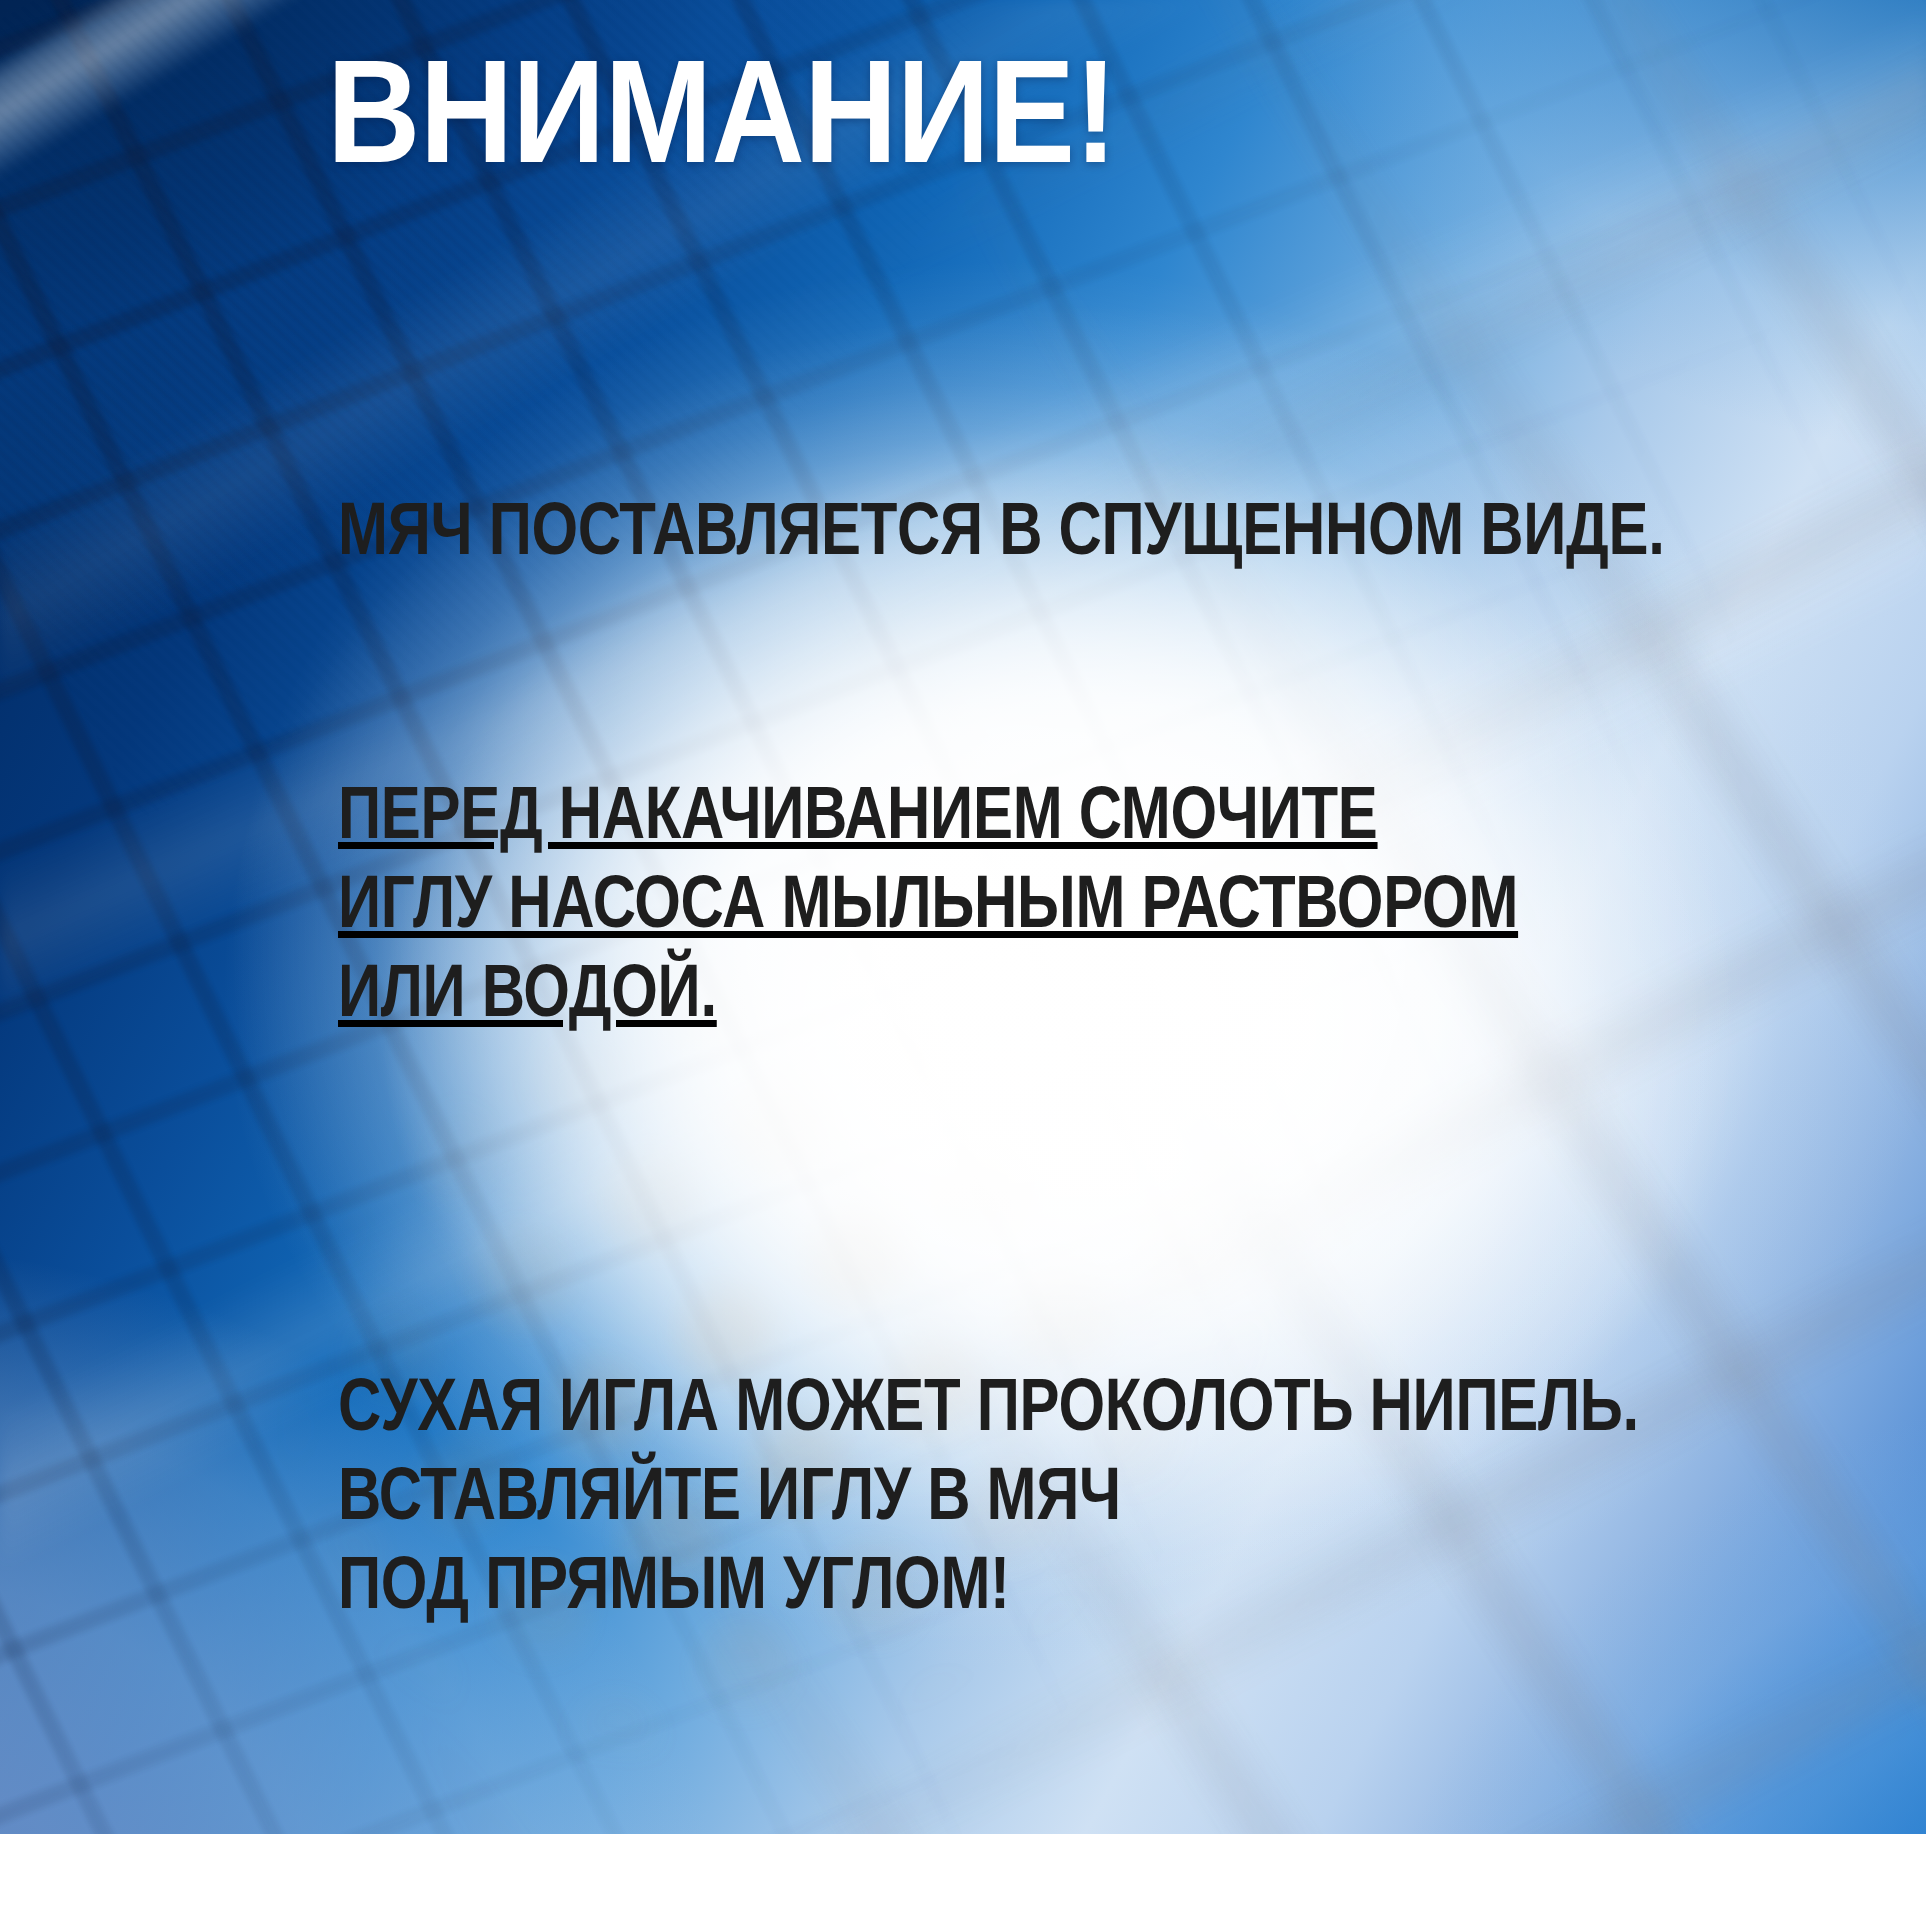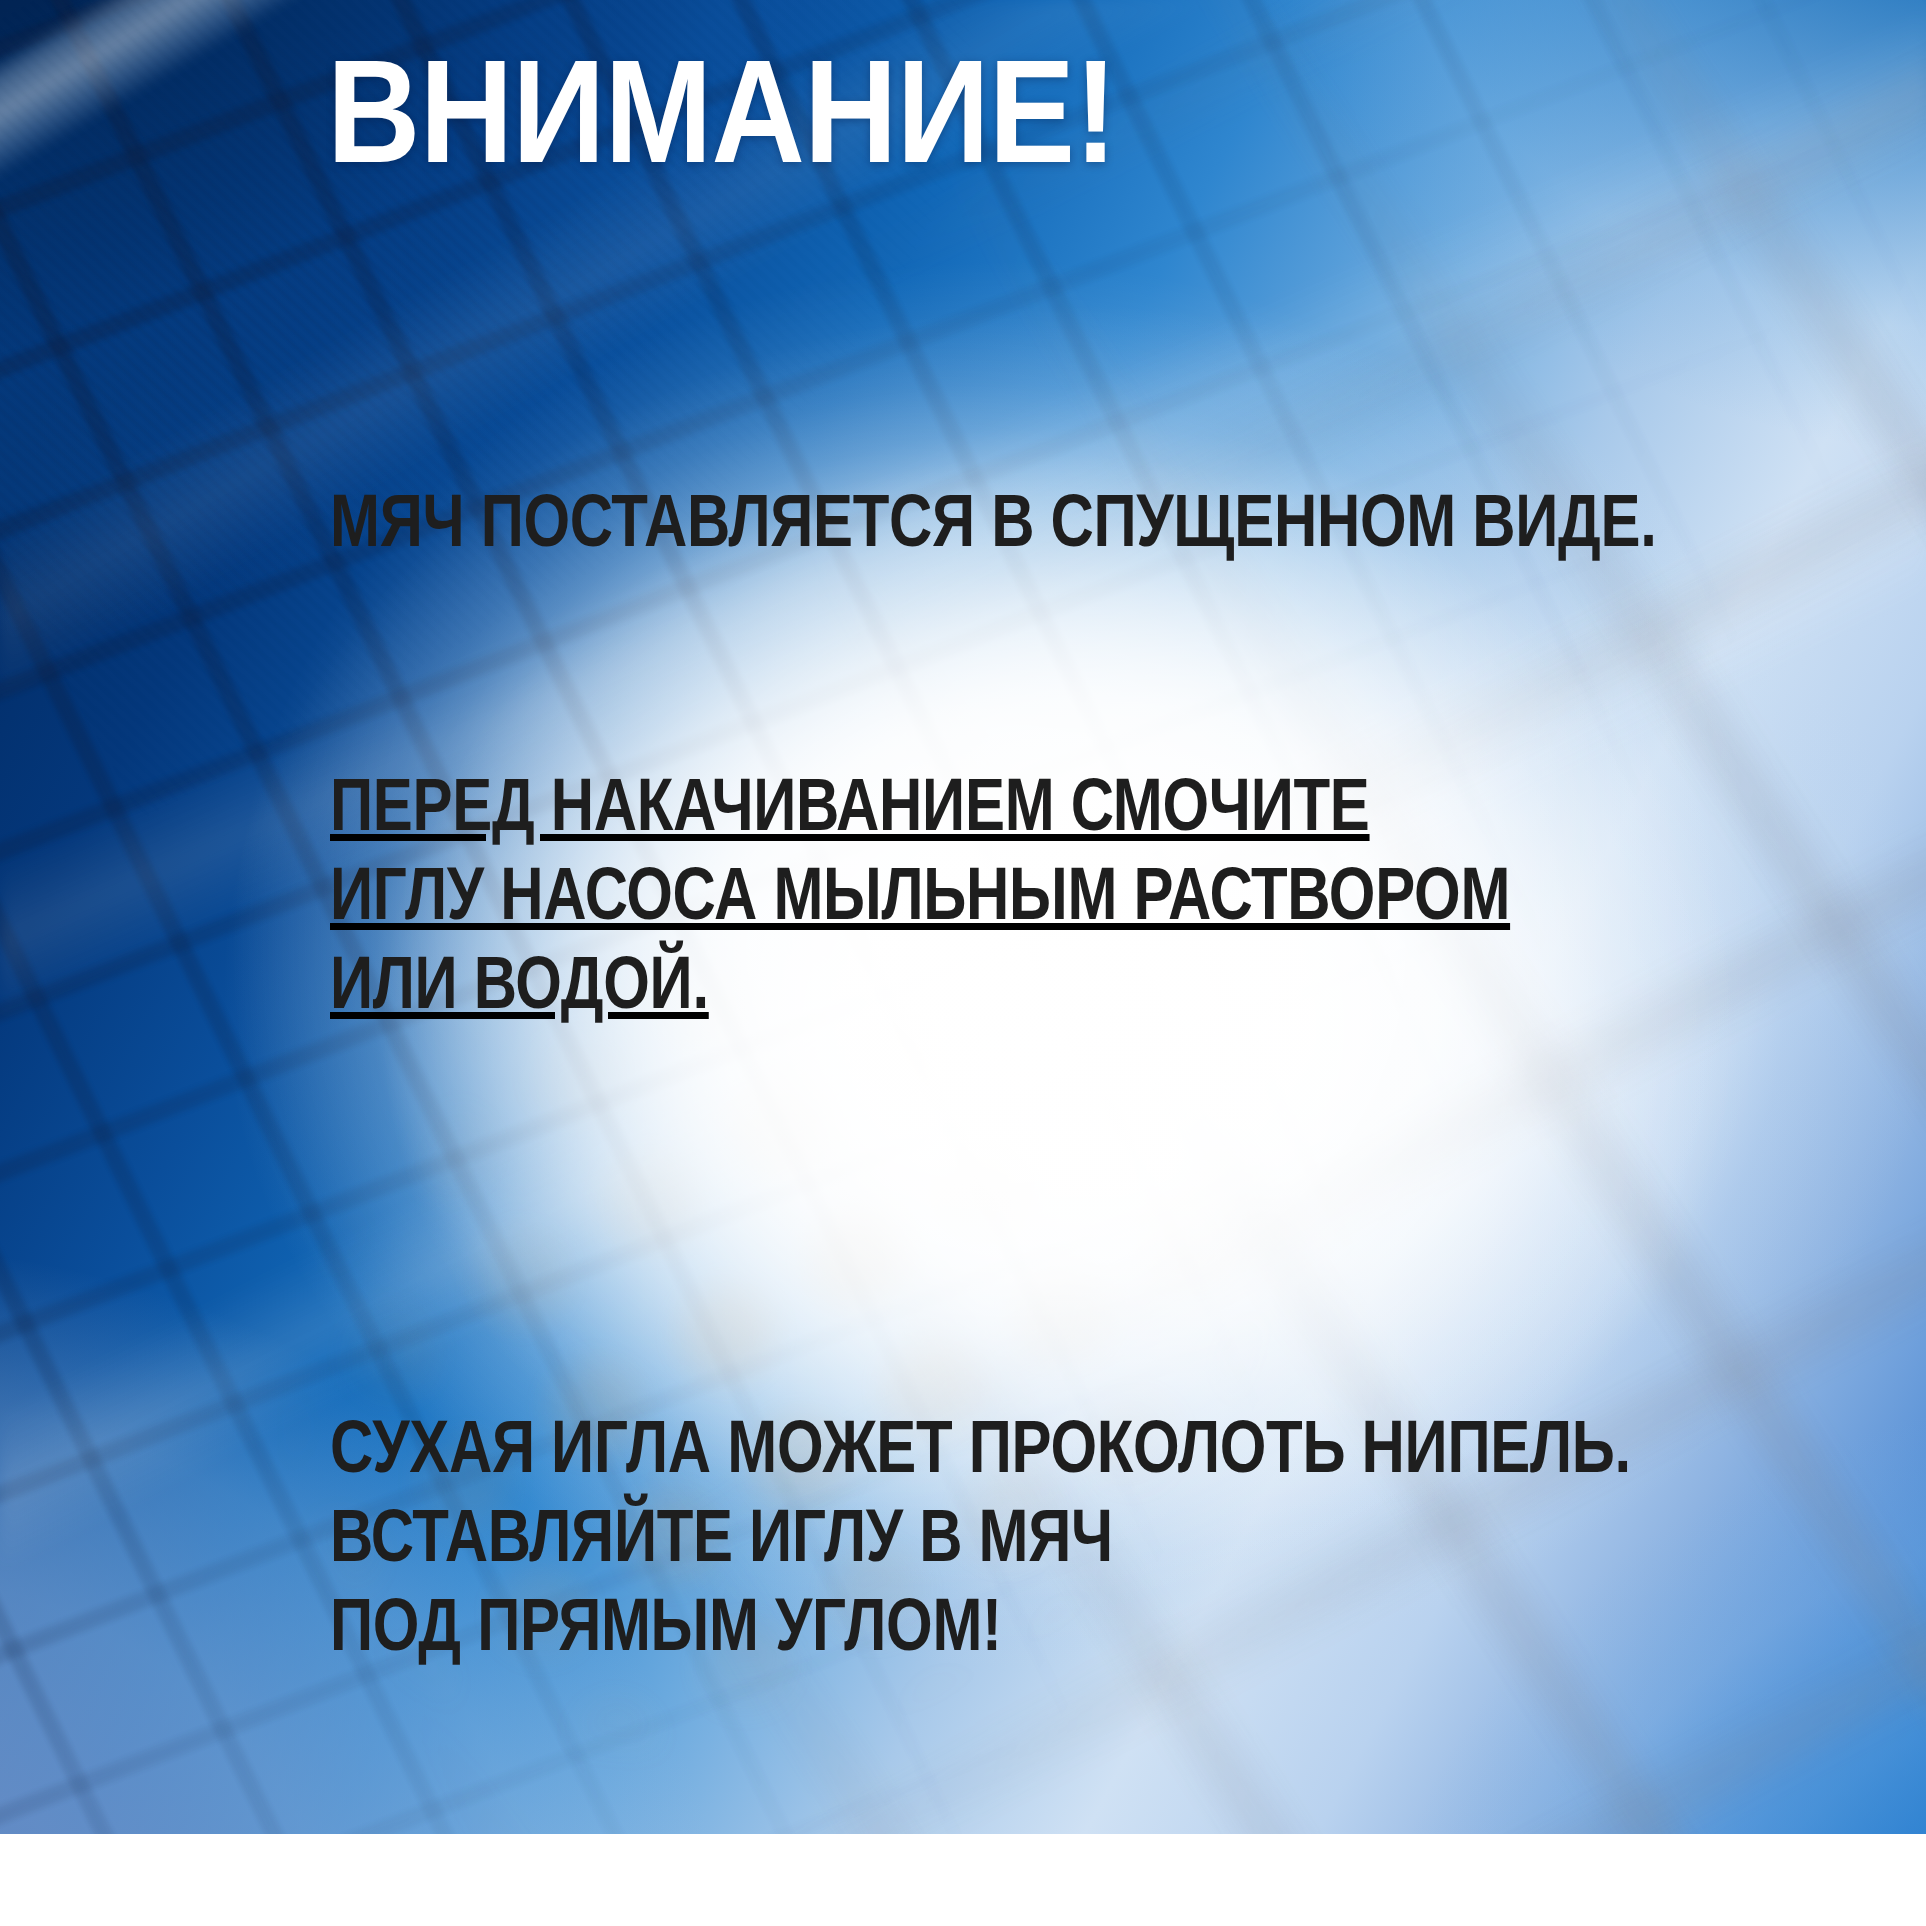--- a/index.html
+++ b/index.html
@@ -333,39 +333,39 @@
     text-shadow: 0 1.7px 8.6px rgba(0,20,60,0.35);
   }
 
   .body-block {
     position: absolute;
     left: 330px;
     width: 1507px;
   }
 
   .para {
-    margin: 0;
+    margin: 8px;
     padding: 0;
   }
 
   .para-line {
     display: block;
     color: #1e1e1e;
     font-size: 75px;
     line-height: 89px;
     font-weight: 700;
     letter-spacing: -0.4px;
     transform: scaleX(0.80);
     transform-origin: left center;
     white-space: nowrap;
   }
 
   #para-0 { top: 476px; }
   #para-1 { top: 760px; text-decoration: underline; }
-  #para-2 { top: 1402px; }
+  #para-2 { top: 1352px; }
 </style>
 </head>
 <body>
 
 <div class="poster">
 
   <div class="bg-layer bg-base"></div>
   <div class="bg-layer bg-navy"></div>
   <div class="bg-layer bg-azure"></div>
   <div class="bg-layer bg-peri"></div>

